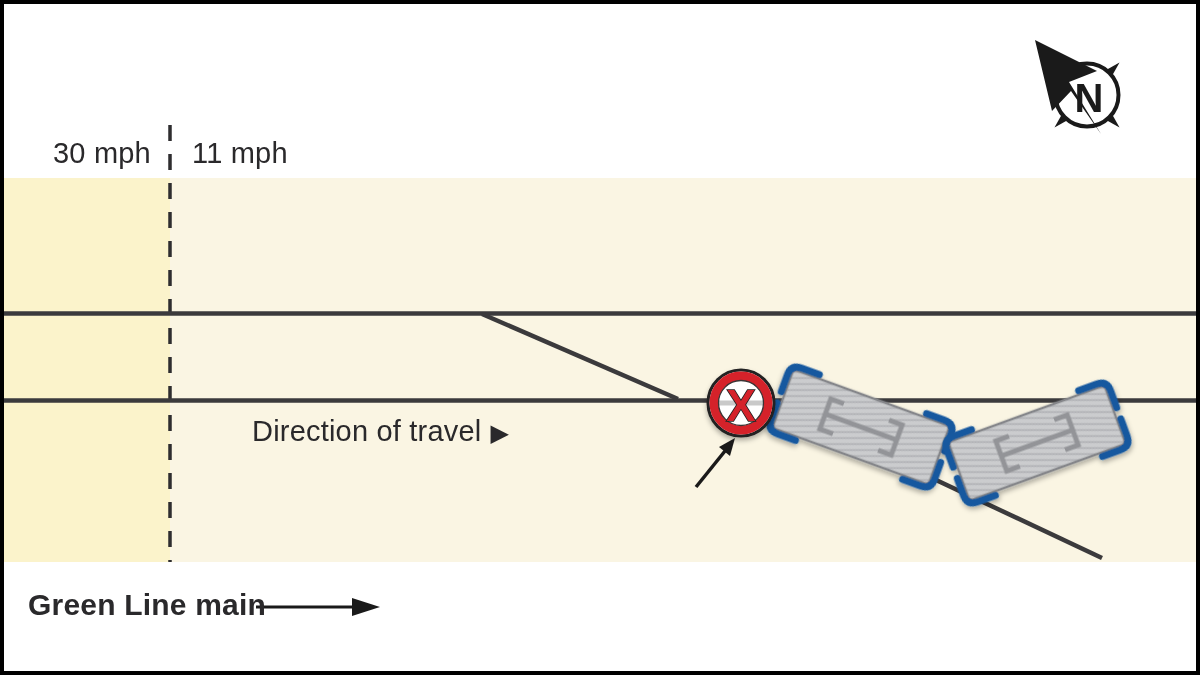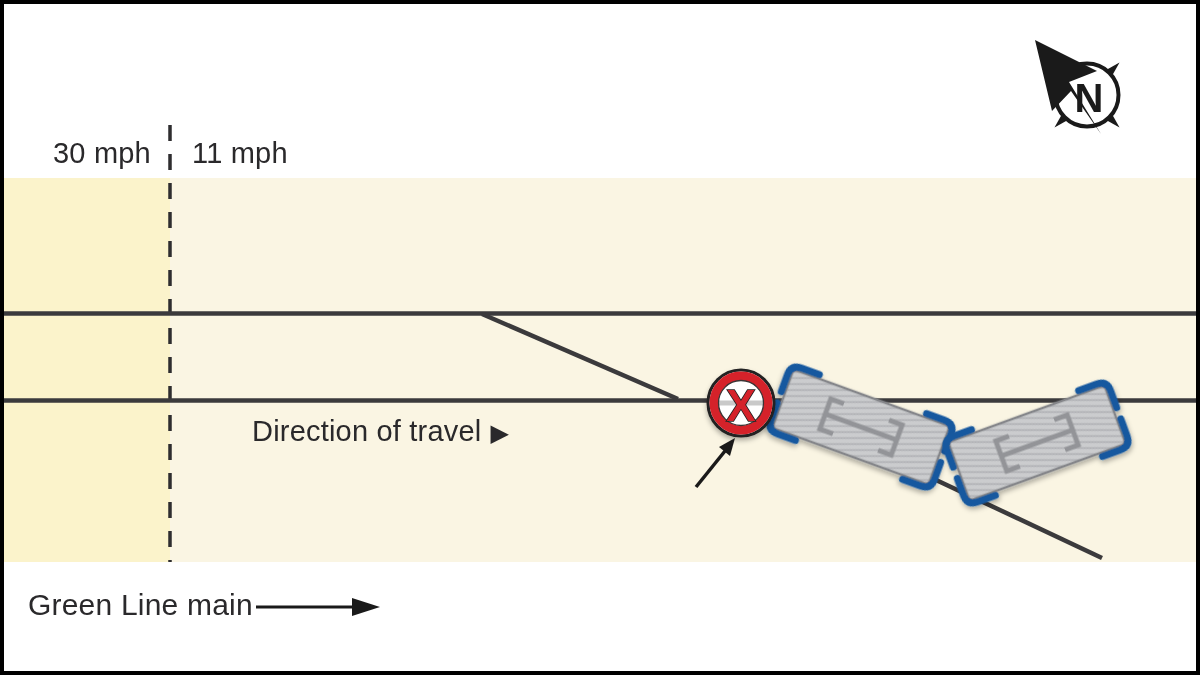--- a/index.html
+++ b/index.html
@@ -16,21 +16,21 @@
     color:#2a292b;
     white-space:nowrap;
     line-height:1;
     letter-spacing:0.2px;
   }
   #label-30mph{left:53px;top:139px;font-size:29px;}
   #label-10mph{left:192px;top:139px;font-size:29px;}
   #label-direction{left:208px;top:417px;font-size:29px;display:flex;align-items:center;margin-left:44px;}
   #label-direction .tri{font-size:24px;margin-left:9px;transform:translateY(1px);}
   #label-pod{left:593px;top:488px;font-size:29px;}
-  #label-green{left:28px;top:590px;font-size:30px;}
+  #label-green{left:28px;top:590px;font-size:30px;font-weight:bold;}
 </style>
 </head>
 <body>
 
 <div class="stage">
 
   <svg class="scene" viewBox="0 0 1200 675">
     <defs>
       <pattern id="ribs-a" width="12" height="6" patternUnits="userSpaceOnUse" patternTransform="rotate(-20)">
         <rect width="12" height="6" fill="#cbccce"></rect>

